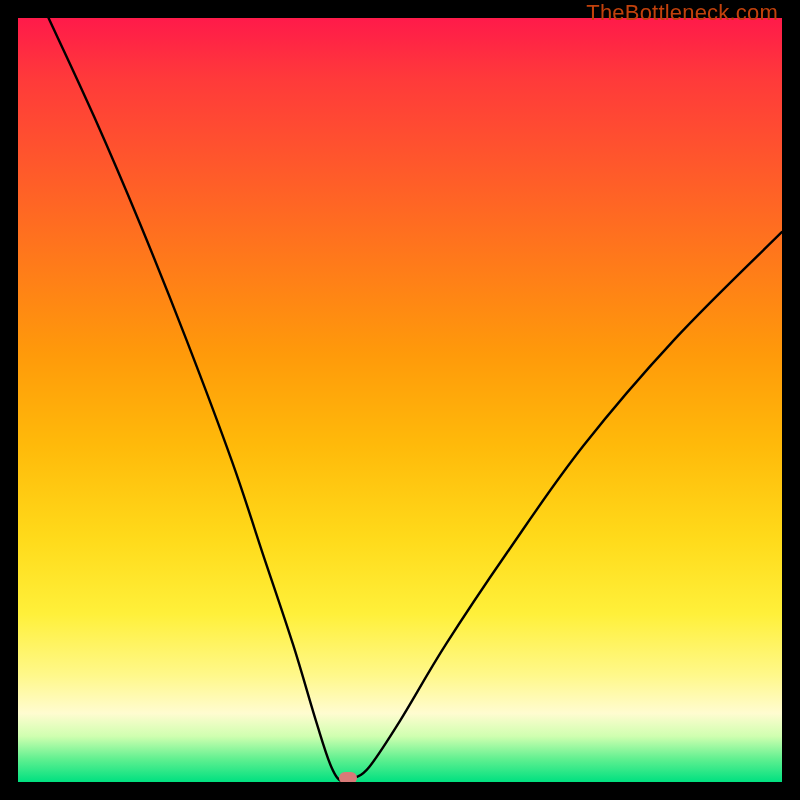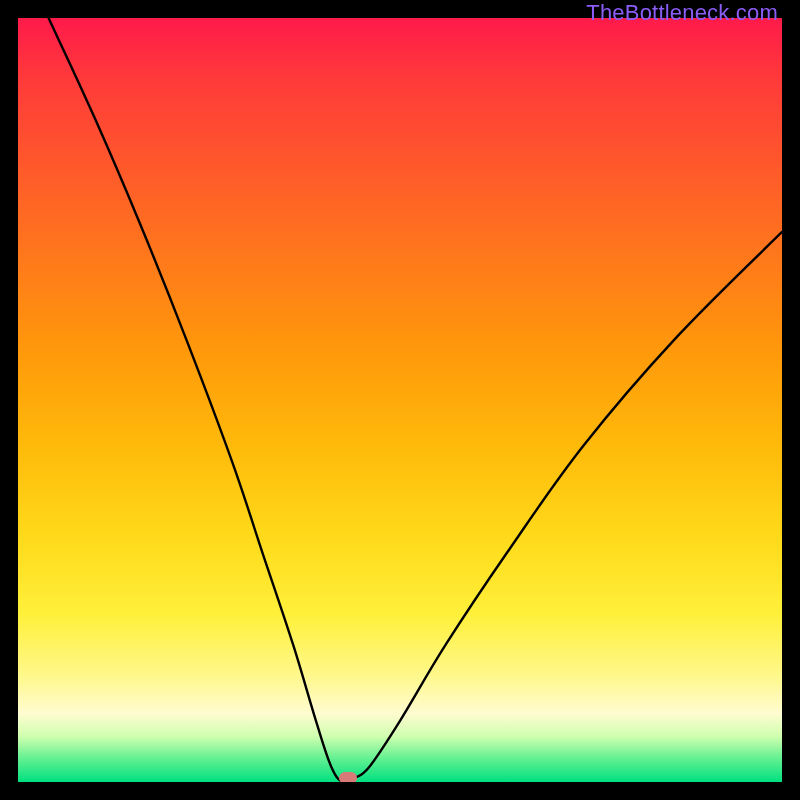--- a/index.html
+++ b/index.html
@@ -39,21 +39,21 @@
       #d0ffb0 94%,
       #60f090 97%,
       #00e080 100%
     );
     overflow: hidden;
   }
   .watermark {
     position: absolute;
     top: 0px;
     right: 22px;
-    color: #8b5cf6;
+    color: #c2410c;
     font-size: 22px;
     font-weight: 500;
     letter-spacing: 0.2px;
     z-index: 10;
   }
   svg.curve {
     position: absolute;
     top: 0;
     left: 0;
     width: 764px;

